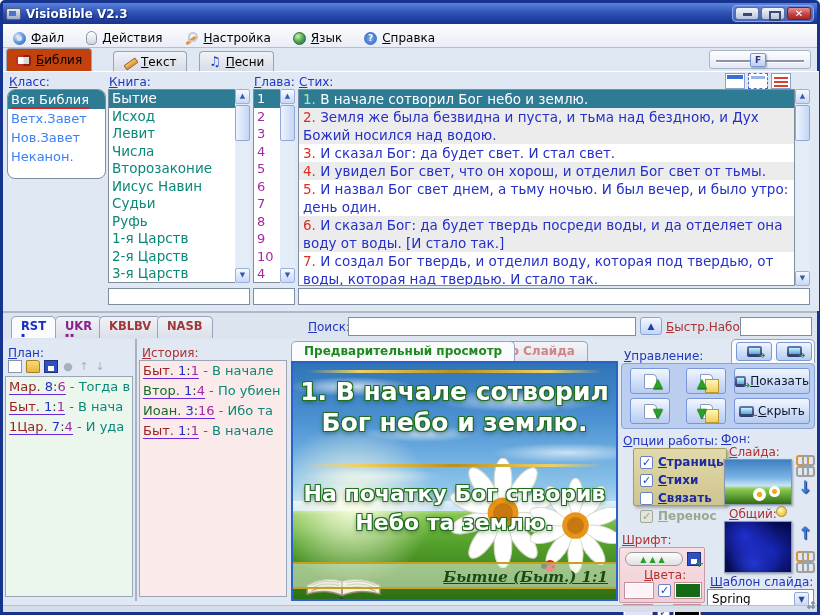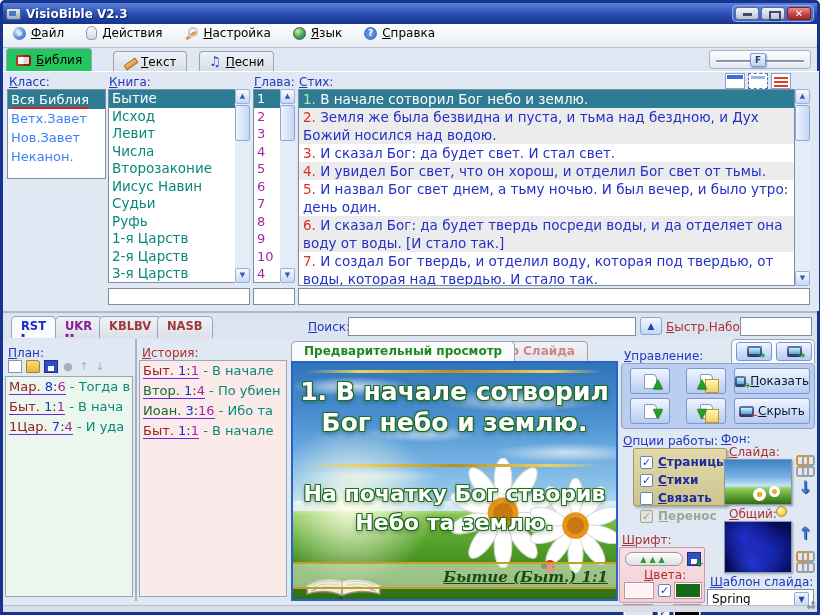--- a/index.html
+++ b/index.html
@@ -20,37 +20,37 @@
   .winbtns { display:flex; gap:2px; background:rgba(120,150,220,.45); border:1px solid #8FA8E8; border-radius:4px; padding:1px 2px; }
   .winbtn { width:24px; height:13px; border:1px solid #5A6A96; border-radius:3px;
     background:linear-gradient(#F4F6FA,#B8C4DC); position:relative; cursor:default; }
   .winbtn.min::after { content:""; position:absolute; left:7px; bottom:3px; width:9px; height:3px; background:#3A4A72; }
   .winbtn.max::after { content:""; position:absolute; left:7px; top:3px; width:8px; height:6px; border:2px solid #3A4A72; }
   .winbtn.close { background:linear-gradient(#E89090,#C04040 60%,#A02828); border-color:#7A2020; color:#fff; font-size:10px; font-weight:bold; text-align:center; line-height:12px; }
 
   
   .menubar { position:absolute; left:0; top:21px; width:814px; height:24px;
     background:linear-gradient(#FDFDFE,#E9EDF5); border-bottom:1px solid #B6BfCC;
-    display:flex; align-items:flex-start; padding-left:6px; gap:14px; font-size:12px; }
+    display:flex; align-items:flex-end; padding-left:6px; gap:14px; font-size:12px; }
   .menu-item { display:flex; align-items:center; gap:5px; padding:2px 4px; }
   .ic-disc { width:13px; height:13px; border-radius:50%; background:radial-gradient(circle at 35% 35%,#EAF2FF,#6A9AE0 45%,#2A5AB0); position:relative; }
   .ic-disc::after { content:""; position:absolute; left:4px; top:4px; width:5px; height:5px; border-radius:50%; background:#D8E4F4; }
   .ic-mouse { width:11px; height:14px; border-radius:6px 6px 5px 5px; background:linear-gradient(#FFF,#D4D6E0); border:1px solid #8890A4; }
   .ic-wrench { width:14px; height:13px; position:relative; }
   .ic-wrench::before { content:""; position:absolute; left:1px; top:7px; width:12px; height:3px; background:#E89030; border-radius:2px; transform:rotate(-38deg); }
   .ic-wrench::after { content:""; position:absolute; right:0; top:0; width:6px; height:6px; border:2px solid #C8C8D0; border-radius:50% 50% 50% 0; }
   .ic-globe { width:13px; height:13px; border-radius:50%; border:1px solid #2A6A3A; background:radial-gradient(circle at 35% 30%,#C8F0A8,#4AA04A 55%,#1A6A9A); }
   .ic-help { width:13px; height:13px; border-radius:50%; background:radial-gradient(#7AAAE8,#2A5AC0); color:#fff; font-size:9px; font-weight:bold; text-align:center; line-height:13px; }
 
   
   .tabrow { position:absolute; left:0; top:45px; width:814px; height:23px; }
   .mtab { position:absolute; bottom:0; display:flex; align-items:center; gap:5px; height:20px;
     padding:0 9px; font-size:12px; border:1px solid #98A4B8; border-bottom:none;
     border-radius:4px 4px 0 0; background:linear-gradient(#F0F2F7,#D8DCE6); }
-  .mtab.active { height:23px; background:#22c55e; z-index:2; }
+  .mtab.active { height:23px; background:#c2410c; z-index:2; }
   .ic-book { width:15px; height:11px; border-radius:2px; background:linear-gradient(90deg,#C03020 49%,#8E2014 51%); position:relative; }
   .ic-book::after { content:""; position:absolute; left:2px; top:2px; right:2px; bottom:2px; background:linear-gradient(90deg,#FFF 48%,#D8D8D8 52%); }
   .ic-pencil { width:13px; height:13px; position:relative; }
   .ic-pencil::before { content:""; position:absolute; left:1px; top:6px; width:12px; height:4px; background:linear-gradient(#F8C868,#E09030); border:1px solid #A06820; transform:rotate(-35deg); border-radius:1px; }
   .ic-note { color:#2040C0; font-size:13px; line-height:13px; }
   .fslider { position:absolute; right:6px; top:2px; width:102px; height:19px; background:linear-gradient(#FDFDFE,#E4E8F2); border:1px solid #AAB4C8; border-radius:3px; }
   .fslider .groove { position:absolute; left:6px; right:6px; top:9px; height:2px; background:#8A94B0; box-shadow:0 1px 0 #fff; }
   .fslider .thumb { position:absolute; left:40px; top:2px; width:16px; height:14px; background:linear-gradient(#F4F8FF,#BCD0F0); border:1px solid #7A96D0; border-radius:2px; font-size:9px; font-weight:bold; color:#2A3A7A; text-align:center; line-height:13px; }
 
   
@@ -237,21 +237,21 @@
         <span class="ufl">Песни</span>
       </span>
     <span class="fslider">
       <span class="groove"></span>
       <span class="thumb">F</span>
     </span>
   </div>
 
   <div class="bible">
     <span class="collabel ufl" style="left:6px;top:3px;">Класс:</span>
-    <div class="list classes" style="left:4px;top:17px;width:99px;height:90px;">
+    <div class="list classes" style="left:4px;top:17px;width:99px;height:90px;border-radius:8px;">
       <div class="li sel"><span class="selu">Вся Библия</span></div>
       <div class="li">Ветх.Завет</div>
       <div class="li">Нов.Завет</div>
       <div class="li">Неканон.</div>
     </div>
 
     <span class="collabel ufl" style="left:106px;top:3px;">Книга:</span>
     <div class="list books" style="left:105px;top:17px;width:128px;height:194px;">
       <div class="li sel">Бытие</div>
       <div class="li">Исход</div>

